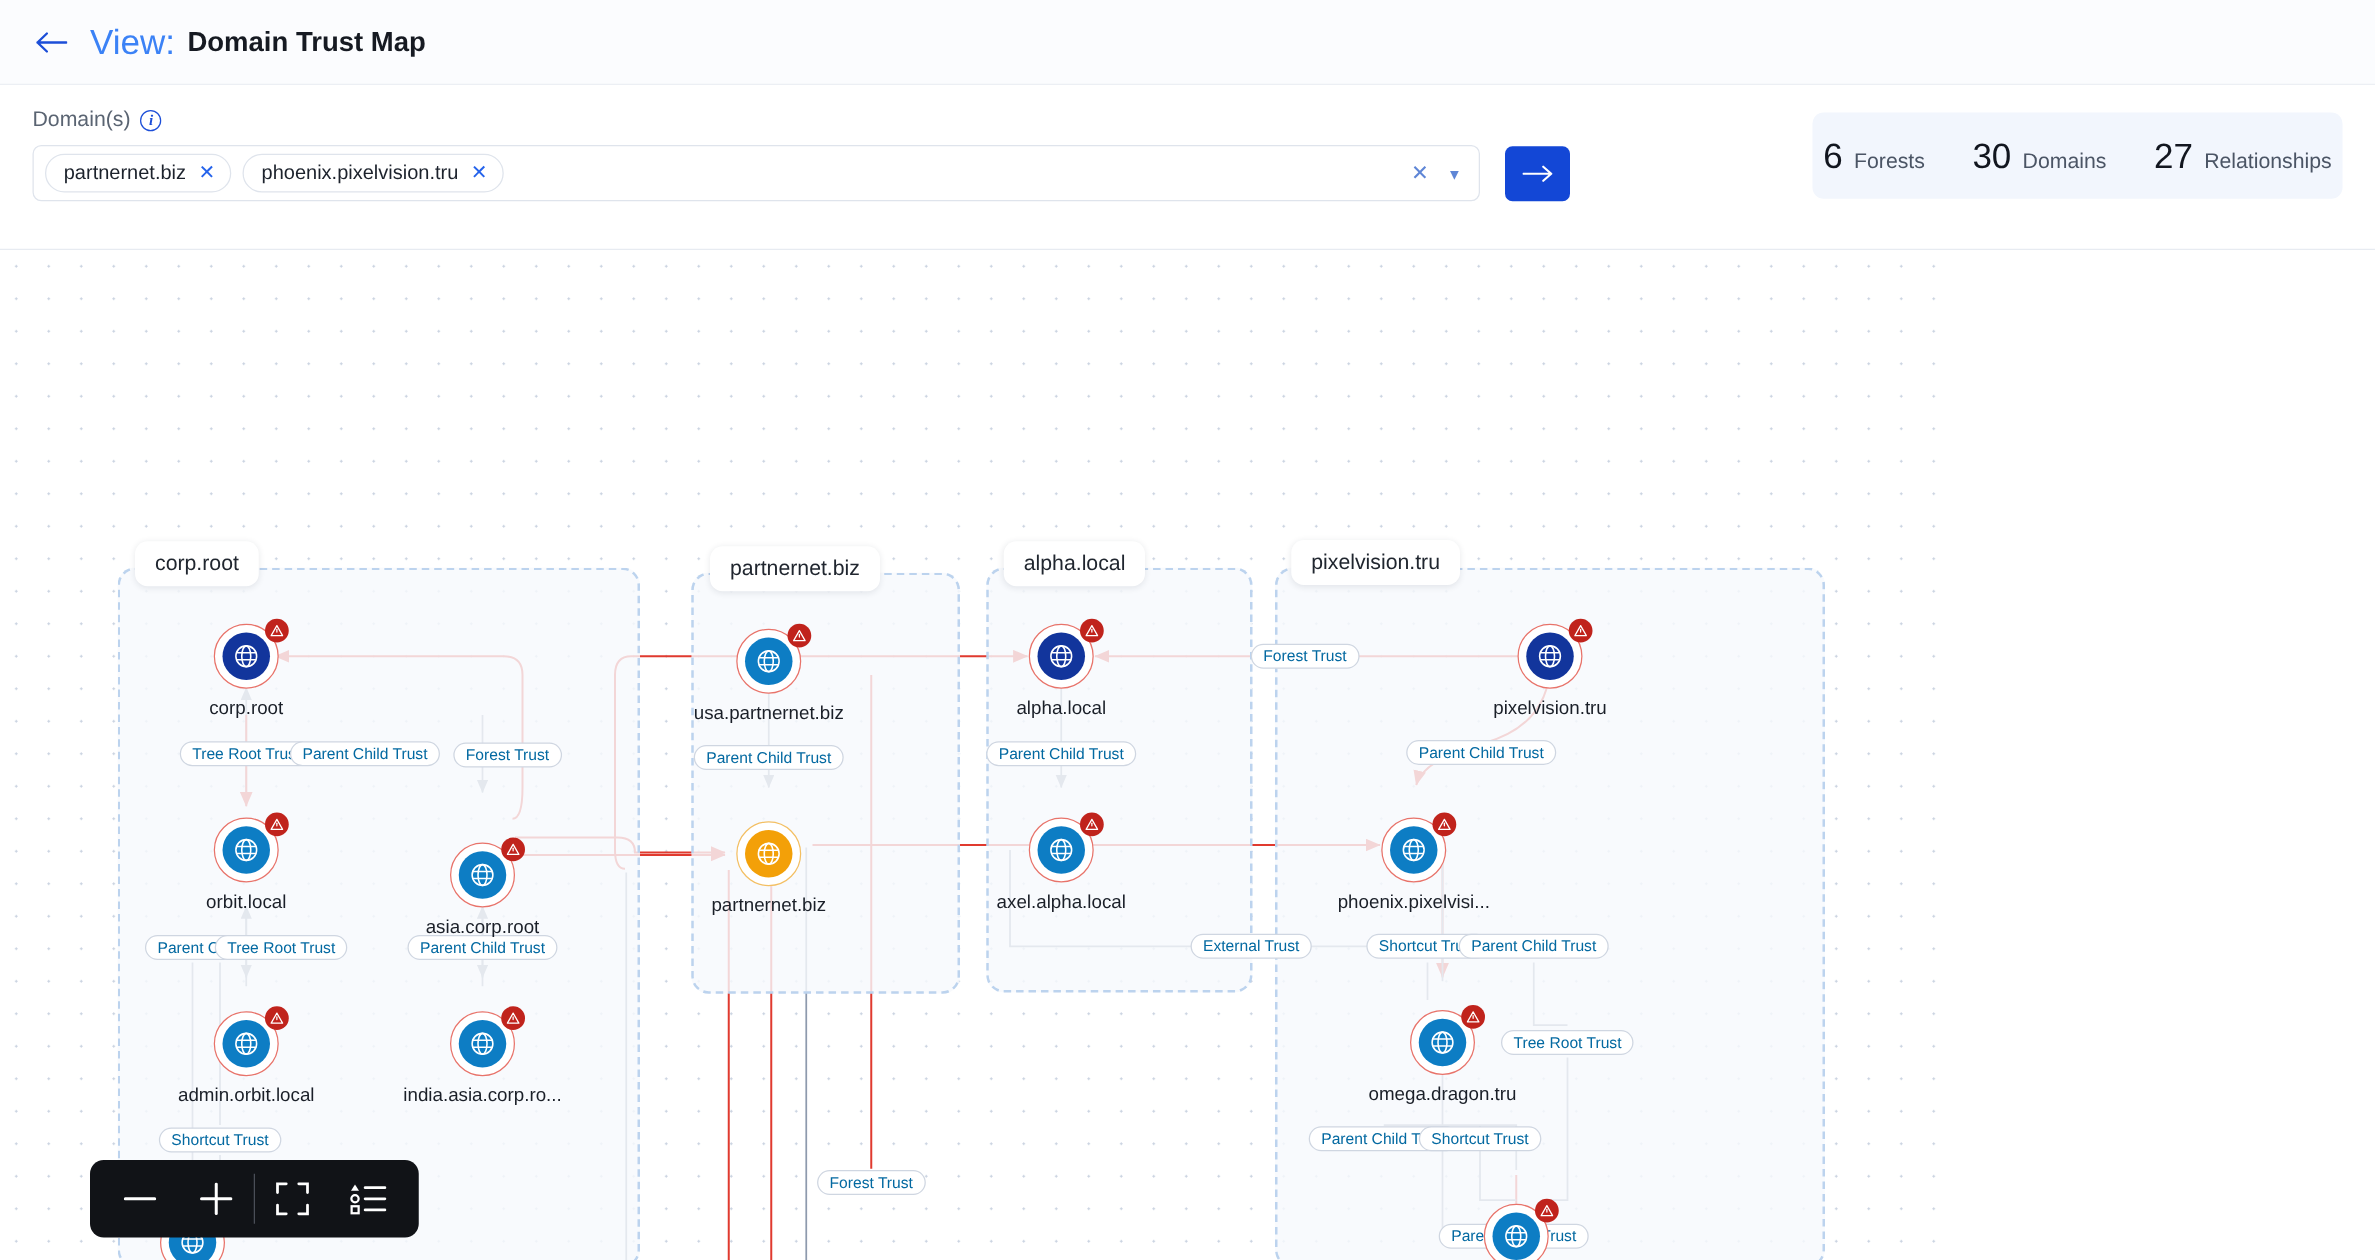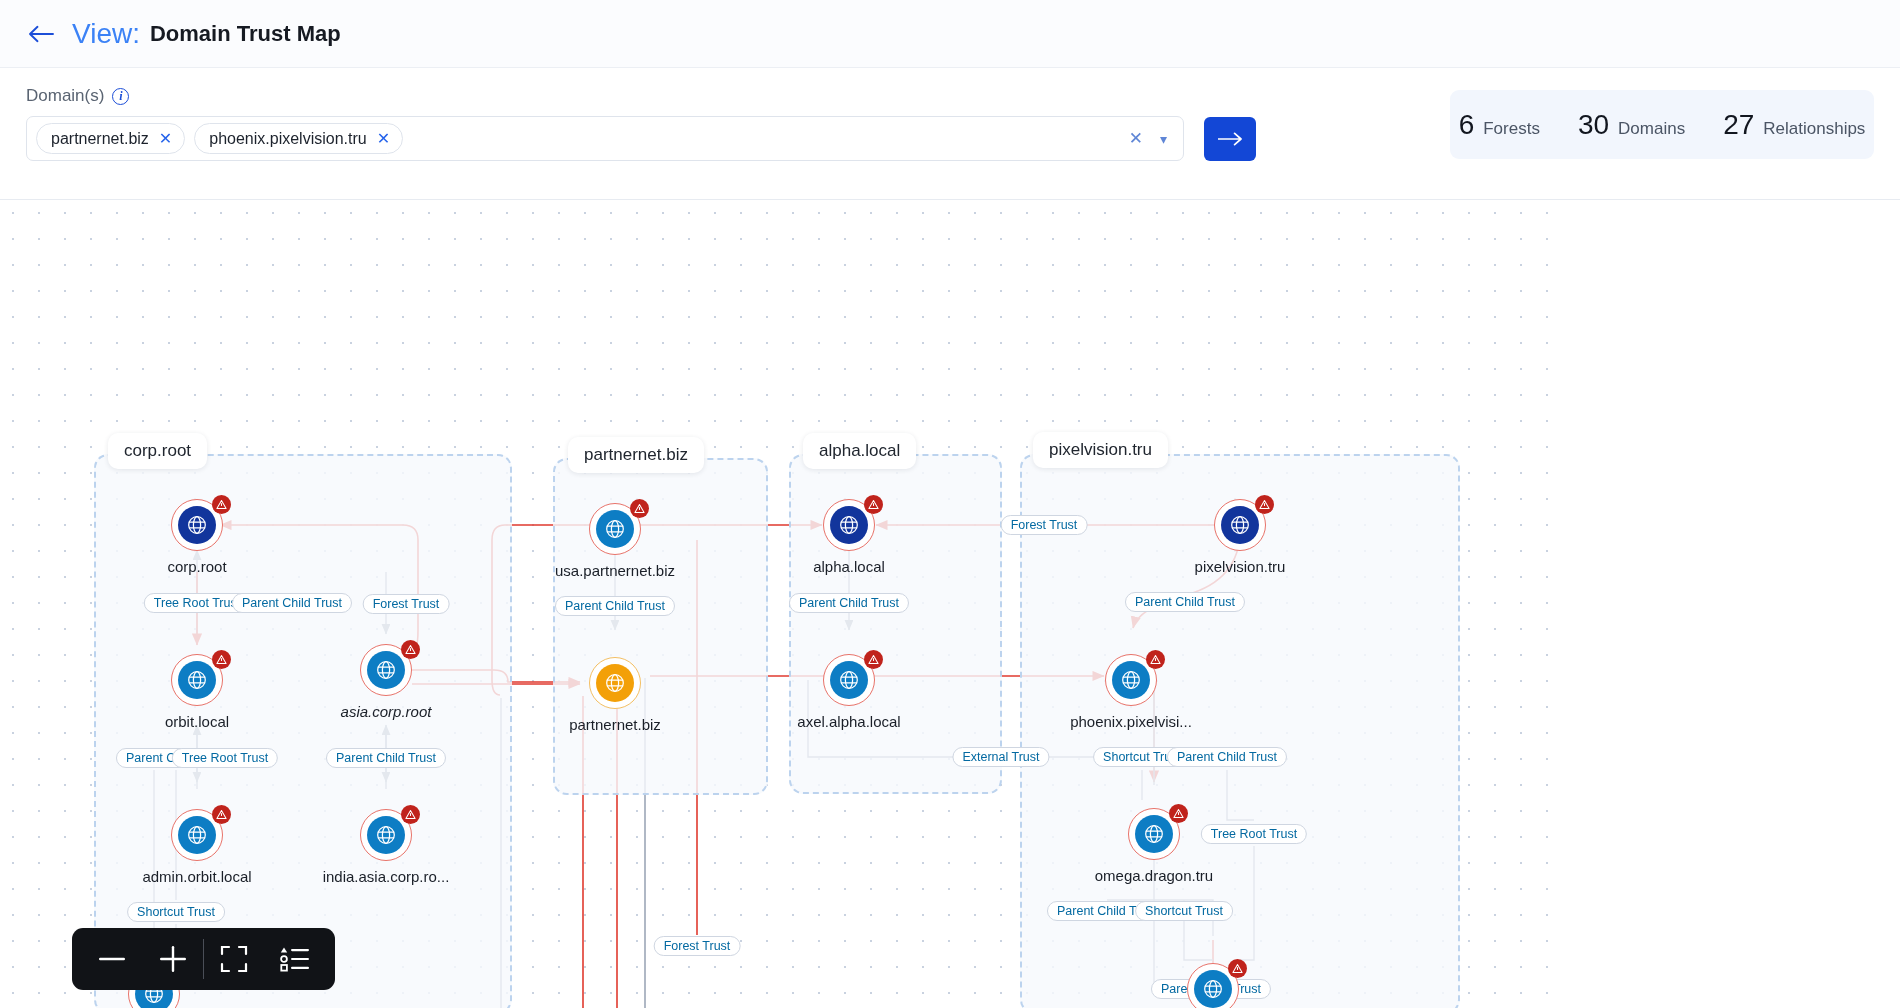--- a/index.html
+++ b/index.html
@@ -353,21 +353,21 @@
           </div>
        <div class="node-badge">
             <svg width="11" height="11" viewBox="0 0 12 12" fill="none" stroke="#fff" stroke-width="1.1" stroke-linejoin="round">
   <path d="M6 1.6 L11 10.4 H1 Z"></path>
               <path d="M6 5v2.2" stroke-linecap="round"></path>
             </svg>
           </div>
      </div>
      <div class="node-label">orbit.local</div>
       </div>
-      <div class="node c-blue" style="left: 386px; top: 444px; font-style: italic;">
+      <div class="node c-blue" style="left: 386px; top: 474px;">
         <div class="node-circle">
        <div class="node-inner">
             <svg width="22" height="22" viewBox="0 0 22 22" fill="none" stroke="#fff" stroke-width="1.25">
   <circle cx="11" cy="11" r="8.3"></circle>
               <ellipse cx="11" cy="11" rx="3.6" ry="8.3"></ellipse>
   <path d="M2.9 8.2h16.2M2.9 13.8h16.2"></path>
             </svg>
           </div>
        <div class="node-badge">
             <svg width="11" height="11" viewBox="0 0 12 12" fill="none" stroke="#fff" stroke-width="1.1" stroke-linejoin="round">

